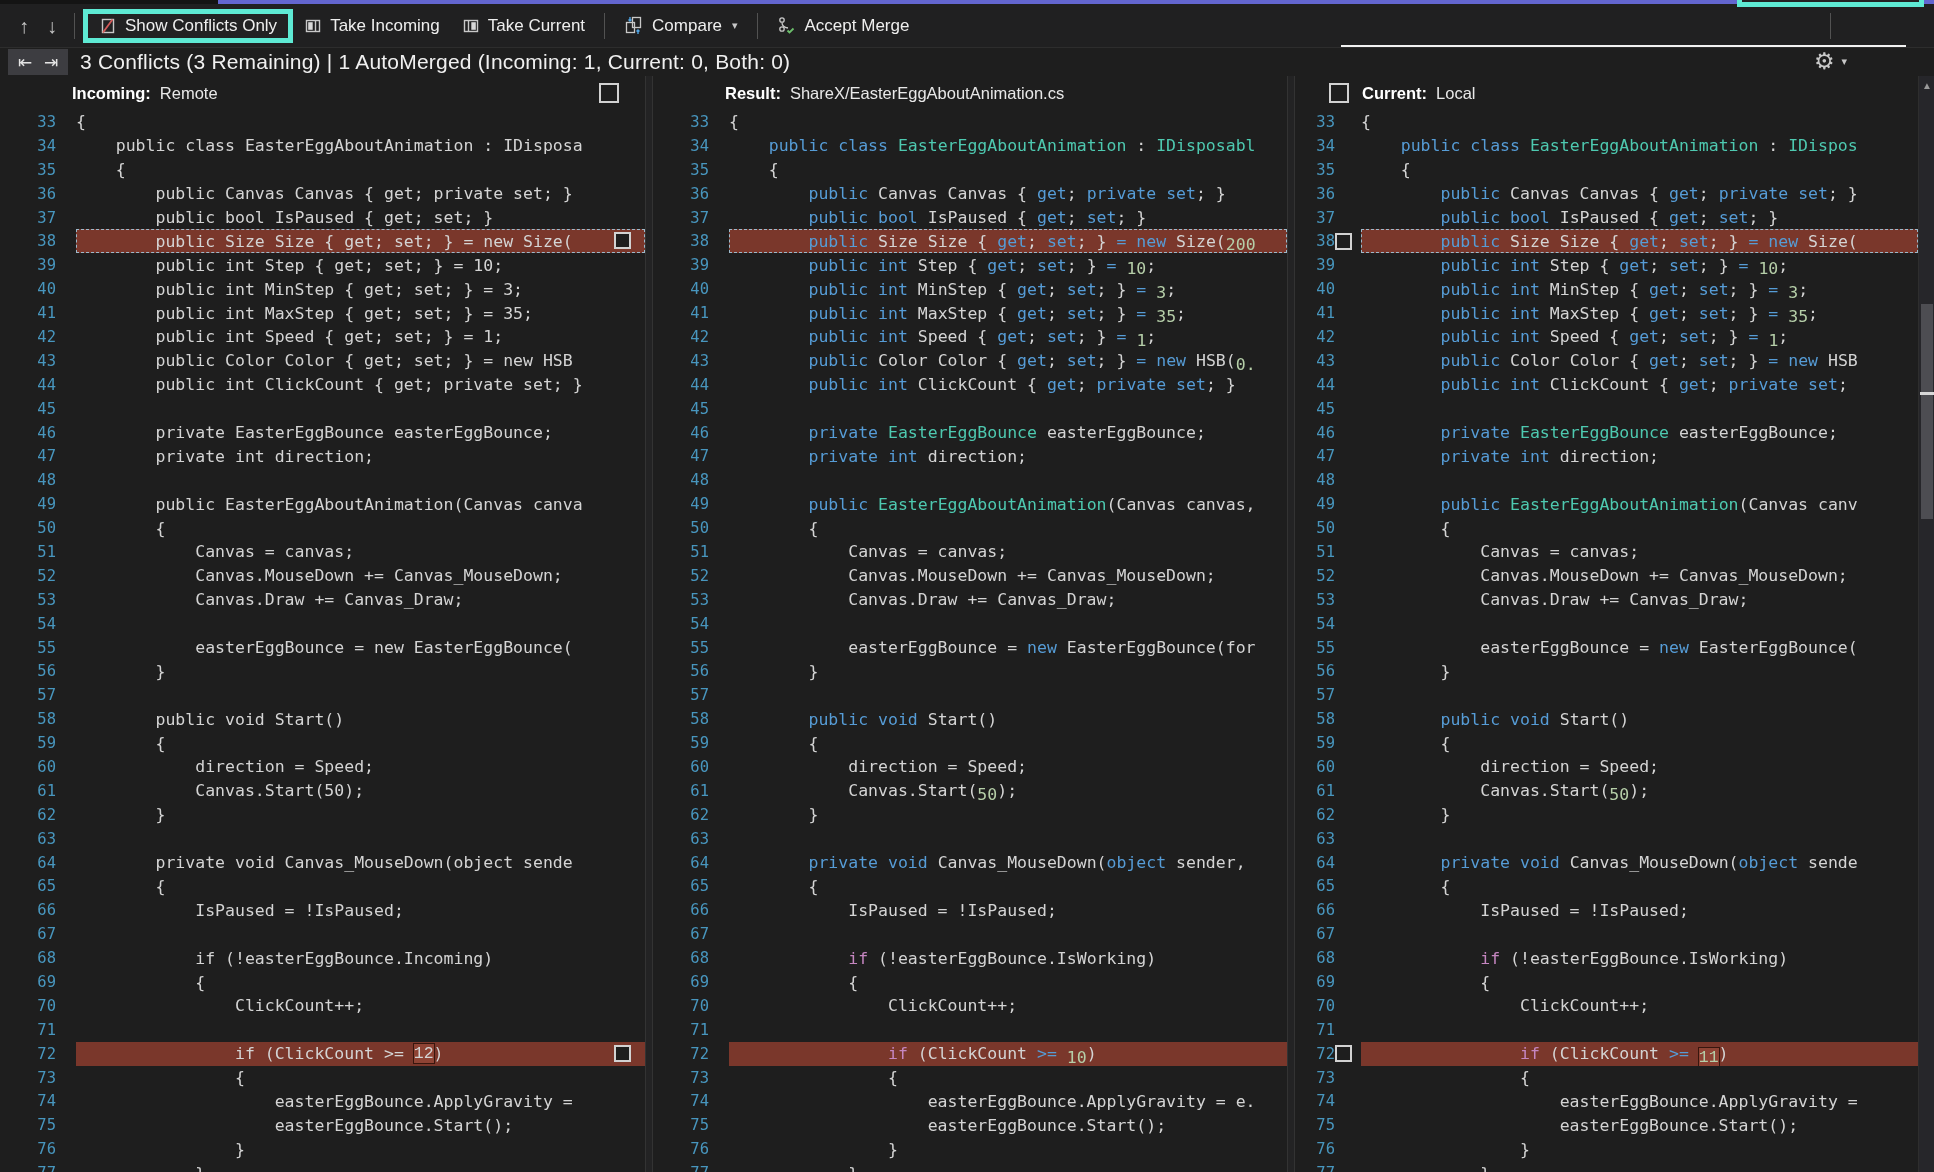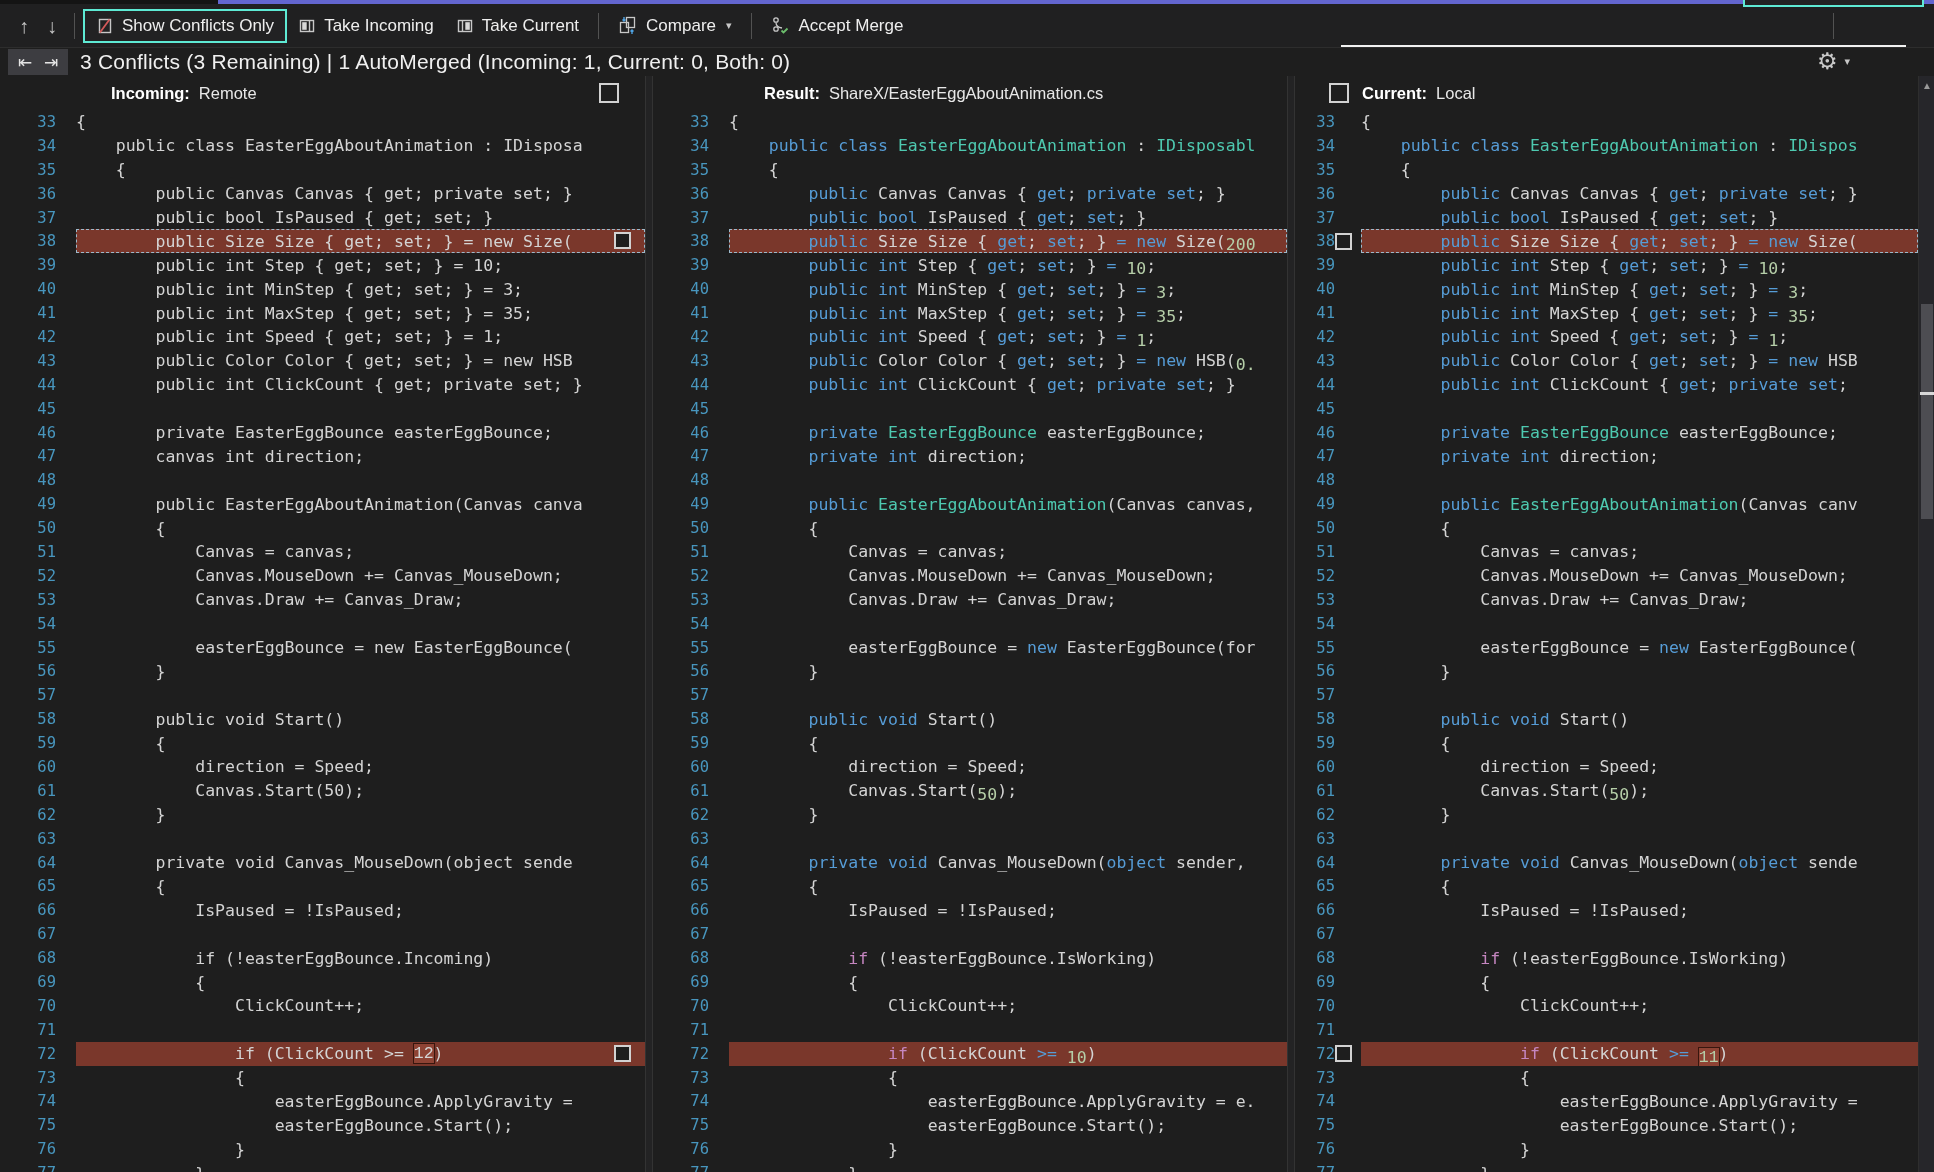--- a/index.html
+++ b/index.html
@@ -25,42 +25,42 @@
   .nav-arrow {
     font-size:20px; color:#c5c5c5; width:28px; text-align:center;
     cursor:default; line-height:40px;
   }
   .sep { width:1px; height:26px; background:#525252; margin:0 8px; flex:none; }
   .tb-btn {
     display:flex; align-items:center; gap:8px; height:34px; padding:0 11px;
     background:transparent; border:none; color:#eeeeee; font-size:17px;
     font-family:"Liberation Sans", sans-serif; white-space:nowrap;
   }
-  .tb-btn.boxed { border:2px solid #5eead4; background:#222223; }
+  .tb-btn.boxed { border:5px solid #5eead4; background:#222223; }
   .tb-btn .caret { font-size:11px; color:#c8c8c8; margin-left:2px; }
   .gear-btn { display:flex; align-items:center; gap:5px; color:#c8c8c8; }
   .gear-glyph { font-size:23px; line-height:1; }
   .focus-underline { position:absolute; right:28px; bottom:0; width:565px; height:2px; background:#f2f2f2; }
 
   
   .statusbar { height:28px; display:flex; align-items:center; background:#1e1e1e; padding-left:8px; }
   .nav-jump { display:flex; background:#3d3d41; height:26px; align-items:center; padding:0 4px; margin-right:12px; }
   .nav-jump span { font-size:17px; color:#e4e4e4; width:26px; text-align:center; }
   .status-text { font-size:21px; color:#f0f0f0; letter-spacing:.2px; }
 
   
   .panes { flex:1; display:flex; position:relative; height:1096px; }
   .pane { position:relative; overflow:hidden; background:#1e1e1e; }
   .pane.incoming { width:645px; }
   .pane.result   { width:634px; }
   .pane.current  { width:623px; }
   .splitter { width:8px; background:#232324; border-left:1px solid #333; border-right:1px solid #333; flex:none; }
 
   .pane-header { height:34px; display:flex; align-items:center; font-size:16.5px; color:#ffffff; position:relative; }
-  .pane.incoming .pane-header, .pane.result .pane-header { padding-left:111px; }
+  .pane.incoming .pane-header, .pane.result .pane-header { padding-left:72px; }
   .pane.current .pane-header { padding-left:34px; }
   .hlabel { font-weight:bold; margin-right:9px; }
   .hvalue { color:#e8e8e8; }
 
   .chk {
     width:20px; height:20px; border:2px solid #d2d2d2; background:transparent;
     display:inline-block; flex:none;
   }
   .pane-header .chk.hdr-right { position:absolute; right:26px; top:7px; }
   .pane-header .chk.hdr-left { margin-right:13px; }
@@ -284,21 +284,21 @@
             <span class="code-content"></span>
           </div>
           <div class="code-line">
             <span class="gutter-num">46</span>
             <span class="gap"></span>
             <span class="code-content"><span class="tok-p">        private EasterEggBounce easterEggBounce;</span></span>
           </div>
           <div class="code-line">
             <span class="gutter-num">47</span>
             <span class="gap"></span>
-            <span class="code-content"><span class="tok-p">        canvas int direction;</span></span>
+            <span class="code-content"><span class="tok-p">        private int direction;</span></span>
           </div>
           <div class="code-line">
             <span class="gutter-num">48</span>
             <span class="gap"></span>
             <span class="code-content"></span>
           </div>
           <div class="code-line">
             <span class="gutter-num">49</span>
             <span class="gap"></span>
             <span class="code-content"><span class="tok-p">        public EasterEggAboutAnimation(Canvas canva</span></span>

